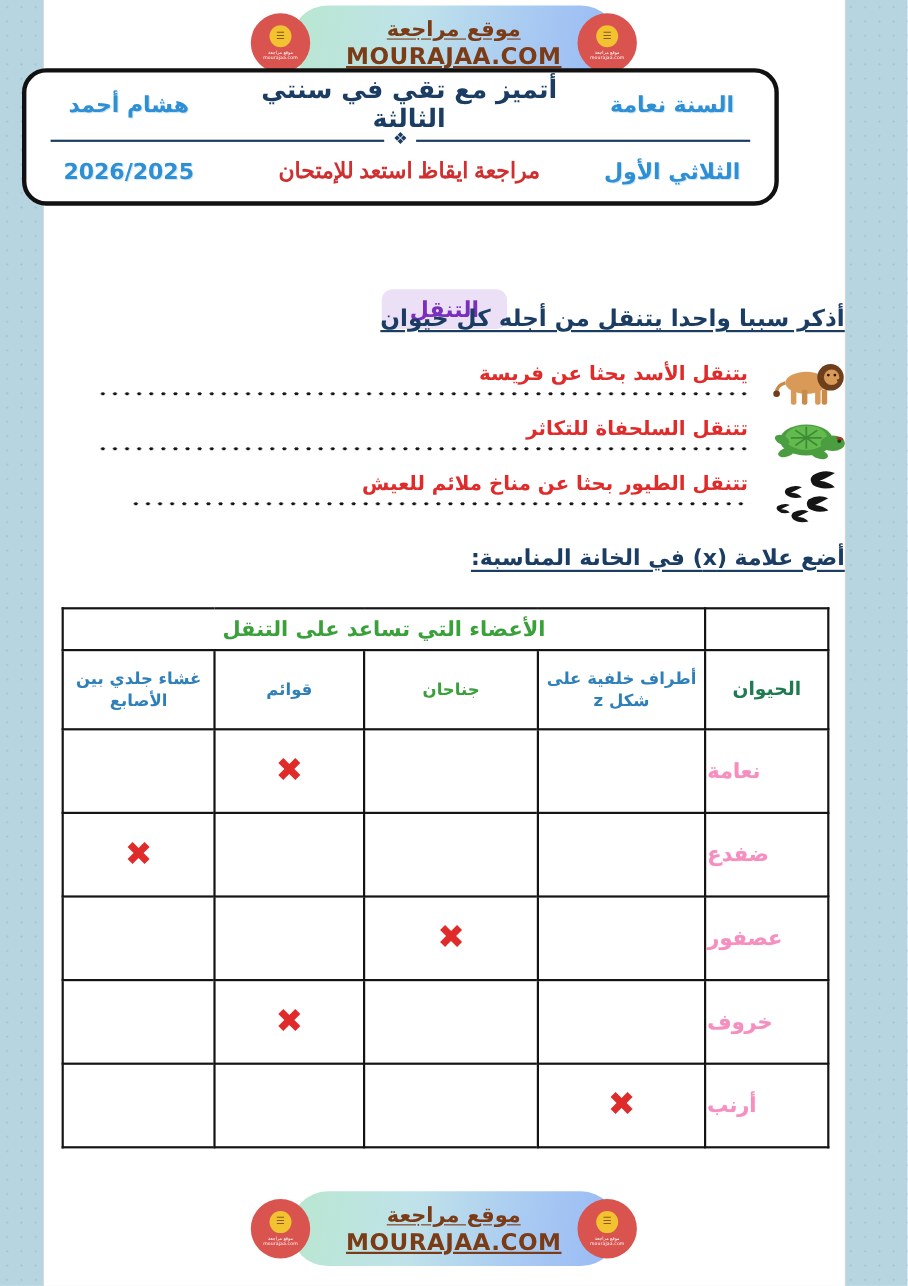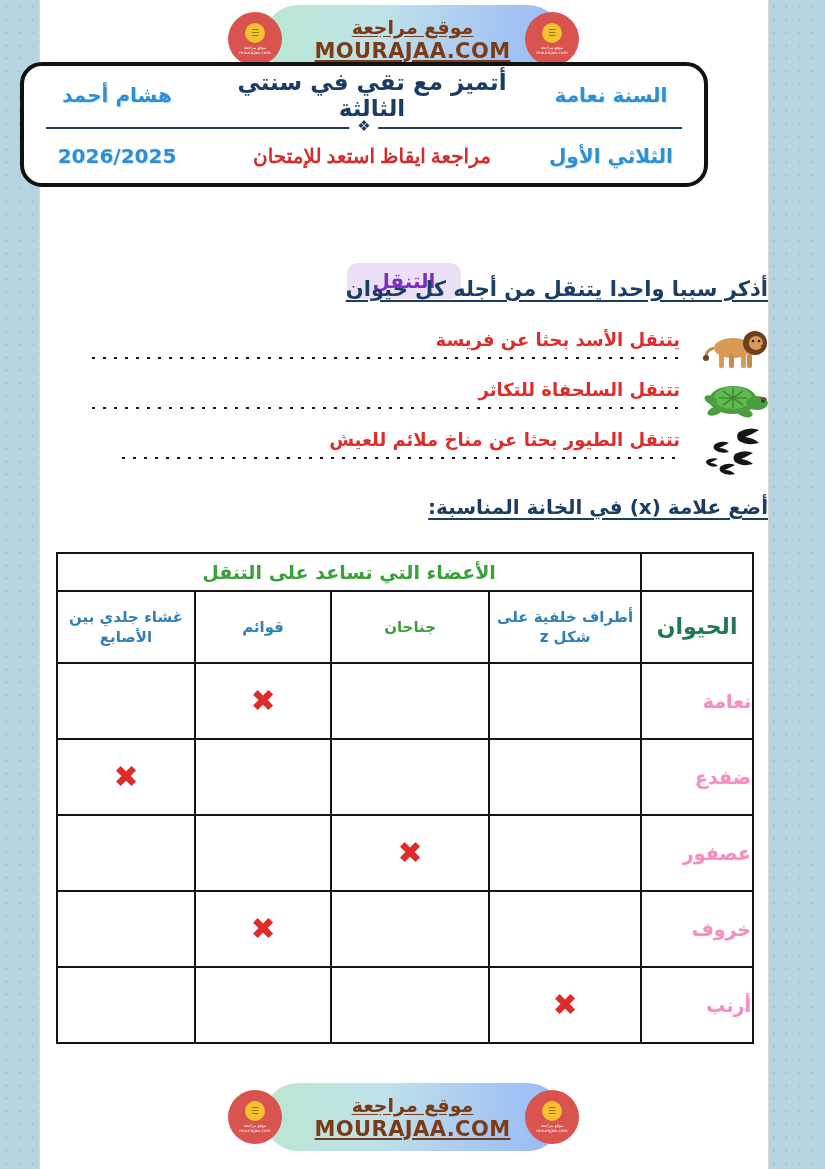--- a/index.html
+++ b/index.html
@@ -326,28 +326,28 @@
   .col-head {
     height: 72px;
     text-align: center;
     vertical-align: middle;
     font-size: 15px;
     font-weight: bold;
     line-height: 1.35;
     padding: 2px 4px;
   }
   .col-head.animal-head {
-    font-size: 22px;
+    font-size: 17px;
     color: #1f7a52;
   }
   .col-head.blue { color: #2f7fb8; }
   .col-head.green { color: #3aa03a; }
   .body-row td { height: 76px; }
   .animal-cell {
-    text-align: right;
+    text-align: left;
     vertical-align: middle;
     font-size: 19px;
     font-weight: bold;
     color: #f48fc0;
     text-shadow: 0 0 1px #f7b6d5;
     margin-left: 44px;
   }
   .mark-cell {
     text-align: center;
     vertical-align: middle;

